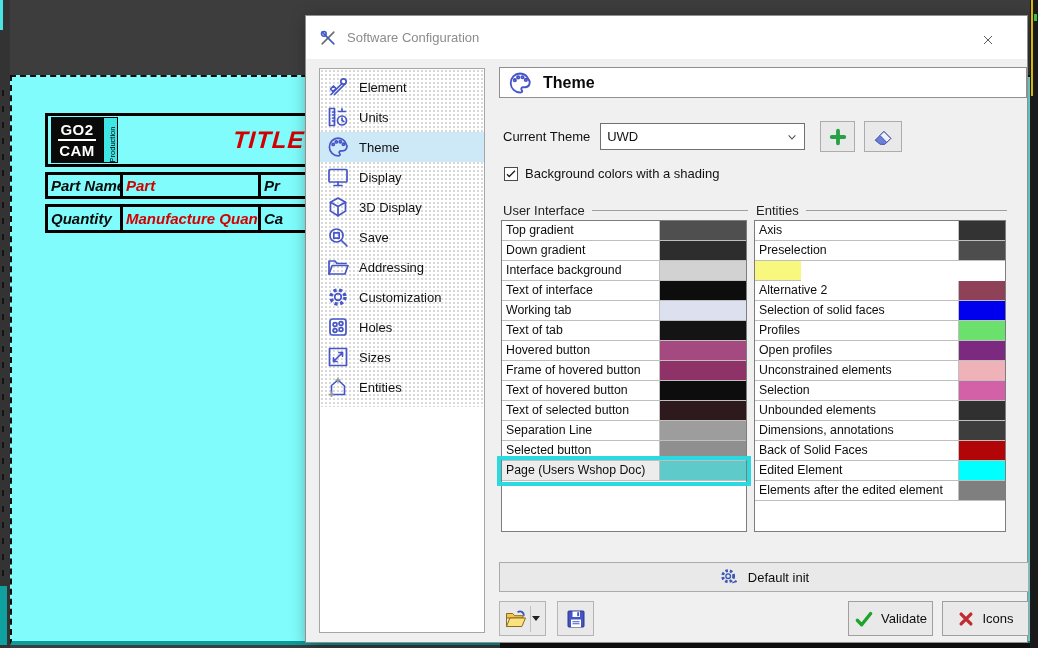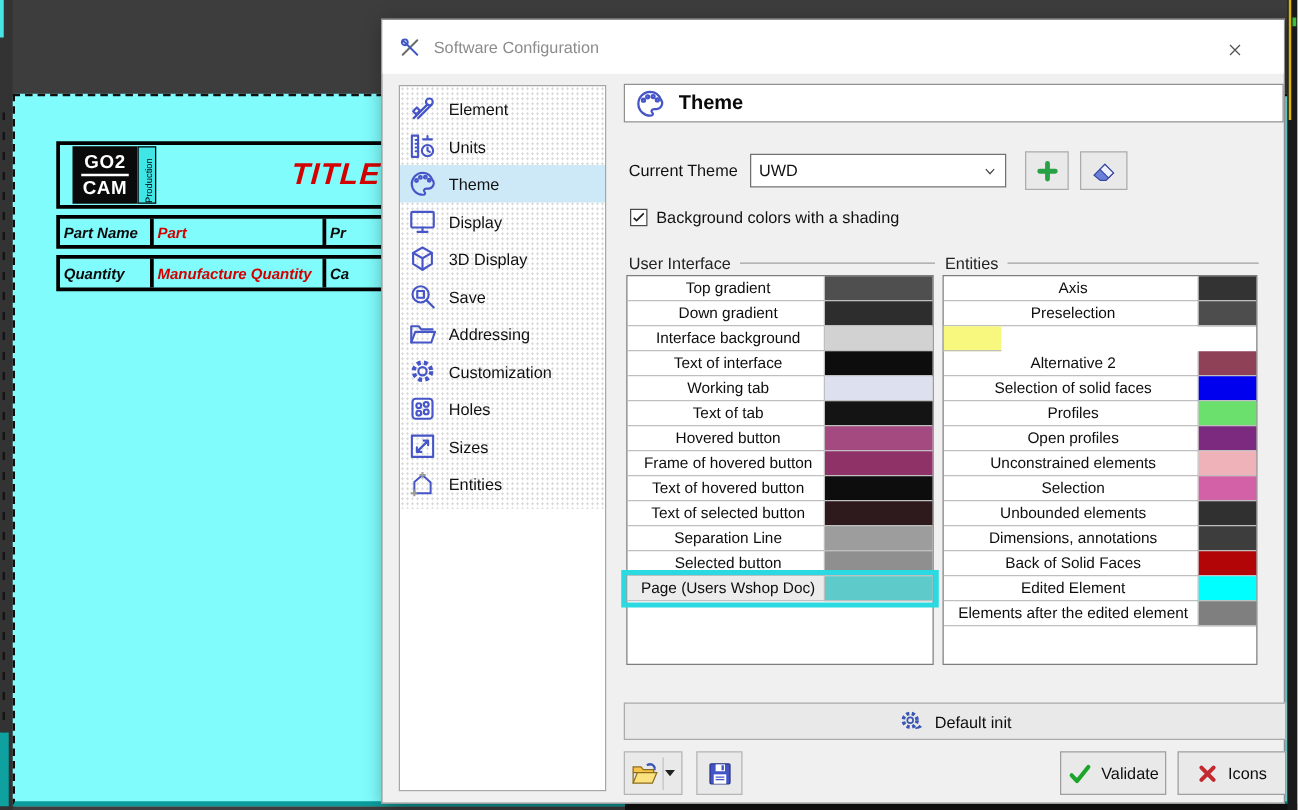--- a/index.html
+++ b/index.html
@@ -16,34 +16,34 @@
   .left-strip .cyan-sliver { position:absolute; left:0; top:0; width:3px; height:30px; background:#49e4e4; }
   .left-strip .dash-col { position:absolute; left:2px; top:90px; width:2px; height:500px;
           background:repeating-linear-gradient(180deg,#000 0 6px,transparent 6px 16px); opacity:.6; }
   .right-strip { position:absolute; left:1030px; top:0; width:8px; height:648px; background:#1a1a1a; z-index:20; }
   .right-strip .yellow-line { position:absolute; left:1px; top:0; width:2px; height:96px; background:#d9b60a; }
   .right-strip .green-dot { position:absolute; left:4px; top:14px; width:3px; height:7px; background:#3dbd3d; }
   .bottom-black { position:absolute; left:500px; top:643px; width:538px; height:5px; background:#131313; }
 
   .titleblock { position:absolute; left:33px; top:36px; width:560px; }
   .tb-box1 { position:relative; width:560px; height:54px; border:3px solid #000; display:flex; align-items:center; }
-  .logo { display:flex; margin-left:10px; height:46px; }
+  .logo { display:flex; margin-left:3px; height:46px; }
   .logo-black { width:52px; height:46px; background:#0a0a0a; color:#fff; display:flex; flex-direction:column;
                 align-items:center; justify-content:center; font-weight:bold; font-size:15px; letter-spacing:.5px; }
   .logo-black .l1 { border-bottom:2px solid #fff; padding:0 2px 1px; }
   .logo-black .l2 { padding-top:1px; }
   .logo-strip { width:15px; height:46px; background:#40e5e5; position:relative; border:1px solid #000; }
   .logo-strip span { position:absolute; left:-14px; top:22px; transform:rotate(-90deg); transform-origin:center;
                      font-size:7.5px; color:#000; width:44px; text-align:center; display:block; }
   .tb-title { position:absolute; left:185px; top:10px; font-size:24px; font-weight:bold; color:#d40000;
               letter-spacing:1px; font-style:italic; transform:skewX(-4deg); }
   .tb-row { border:3px solid #000; display:grid; grid-template-columns:75px 138px 1fr; align-items:center;
             height:27px; margin-top:5px; width:560px; background:transparent; }
   .tb-row:last-child { height:29px; }
-  .tb-cell { height:100%; display:flex; align-items:center; padding:4px 3px; font-size:12px; font-weight:bold;
+  .tb-cell { height:100%; display:flex; align-items:center; padding:4px 3px; font-size:15px; font-weight:bold;
              font-style:italic; color:#0a0a0a; border-right:3px solid #000; overflow:hidden; white-space:nowrap; }
   .tb-cell:last-child { border-right:none; }
   .tb-cell.red { color:#d40000; }
 
   
   .dialog { position:absolute; left:305px; top:15px; width:723px; height:628px; background:#f0f0f0;
             border:1px solid #8f8f8f; box-shadow:3px 4px 16px rgba(0,0,0,.4); z-index:10; }
   .titlebar { position:absolute; left:0; top:0; width:100%; height:43px; background:#ffffff;
               display:flex; align-items:center; padding-left:12px; gap:9px; }
   .titlebar .wtitle { font-size:13px; color:#8c8c8c; }
@@ -90,21 +90,21 @@
   .group-hdr span { font-size:13px; color:#222; margin-right:7px; }
   .group-hdr .line { flex:1; border-top:1px solid #9f9f9f; height:0; }
   .ghdr-ui { left:197px; width:245px; }
   .ghdr-ent { left:450px; width:251px; }
 
   .clist { position:absolute; top:204px; height:312px; background:#fff; border:1px solid #7d7d7d; }
   .clist-ui { left:195px; width:246px; }
   .clist-ent { left:448px; width:252px; }
   .crow { display:flex; height:20px; cursor:pointer; }
   .clabel { flex:1; font-size:12.3px; color:#0d0d0d; line-height:19px; padding-left:4px;
-            border-bottom:1px solid #bfbfbf; border-right:1px solid #bfbfbf; white-space:nowrap; overflow:hidden;text-align:center; }
+            border-bottom:1px solid #bfbfbf; border-right:1px solid #bfbfbf; white-space:nowrap; overflow:hidden; }
   .cswatch { border-bottom:1px solid #bfbfbf; }
   .clist-ui .cswatch { width:86px; }
   .clist-ent .cswatch { width:46px; }
   .crow.hl { outline:4px solid #2bd9e0; outline-offset:1px; position:relative; z-index:3; }
   .crow.hl .clabel { background:#ececec; }
 
   .default-btn { position:absolute; left:193px; top:546px; width:530px; height:30px; background:#e9e9e9;
                  border:1px solid #ababab; display:flex; align-items:center; justify-content:center; gap:9px;
                  font-size:13px; color:#0d0d0d; cursor:pointer; }
   .file-btn { position:absolute; top:585px; height:35px; background:#e9e9e9; border:1px solid #b5b5b5;

